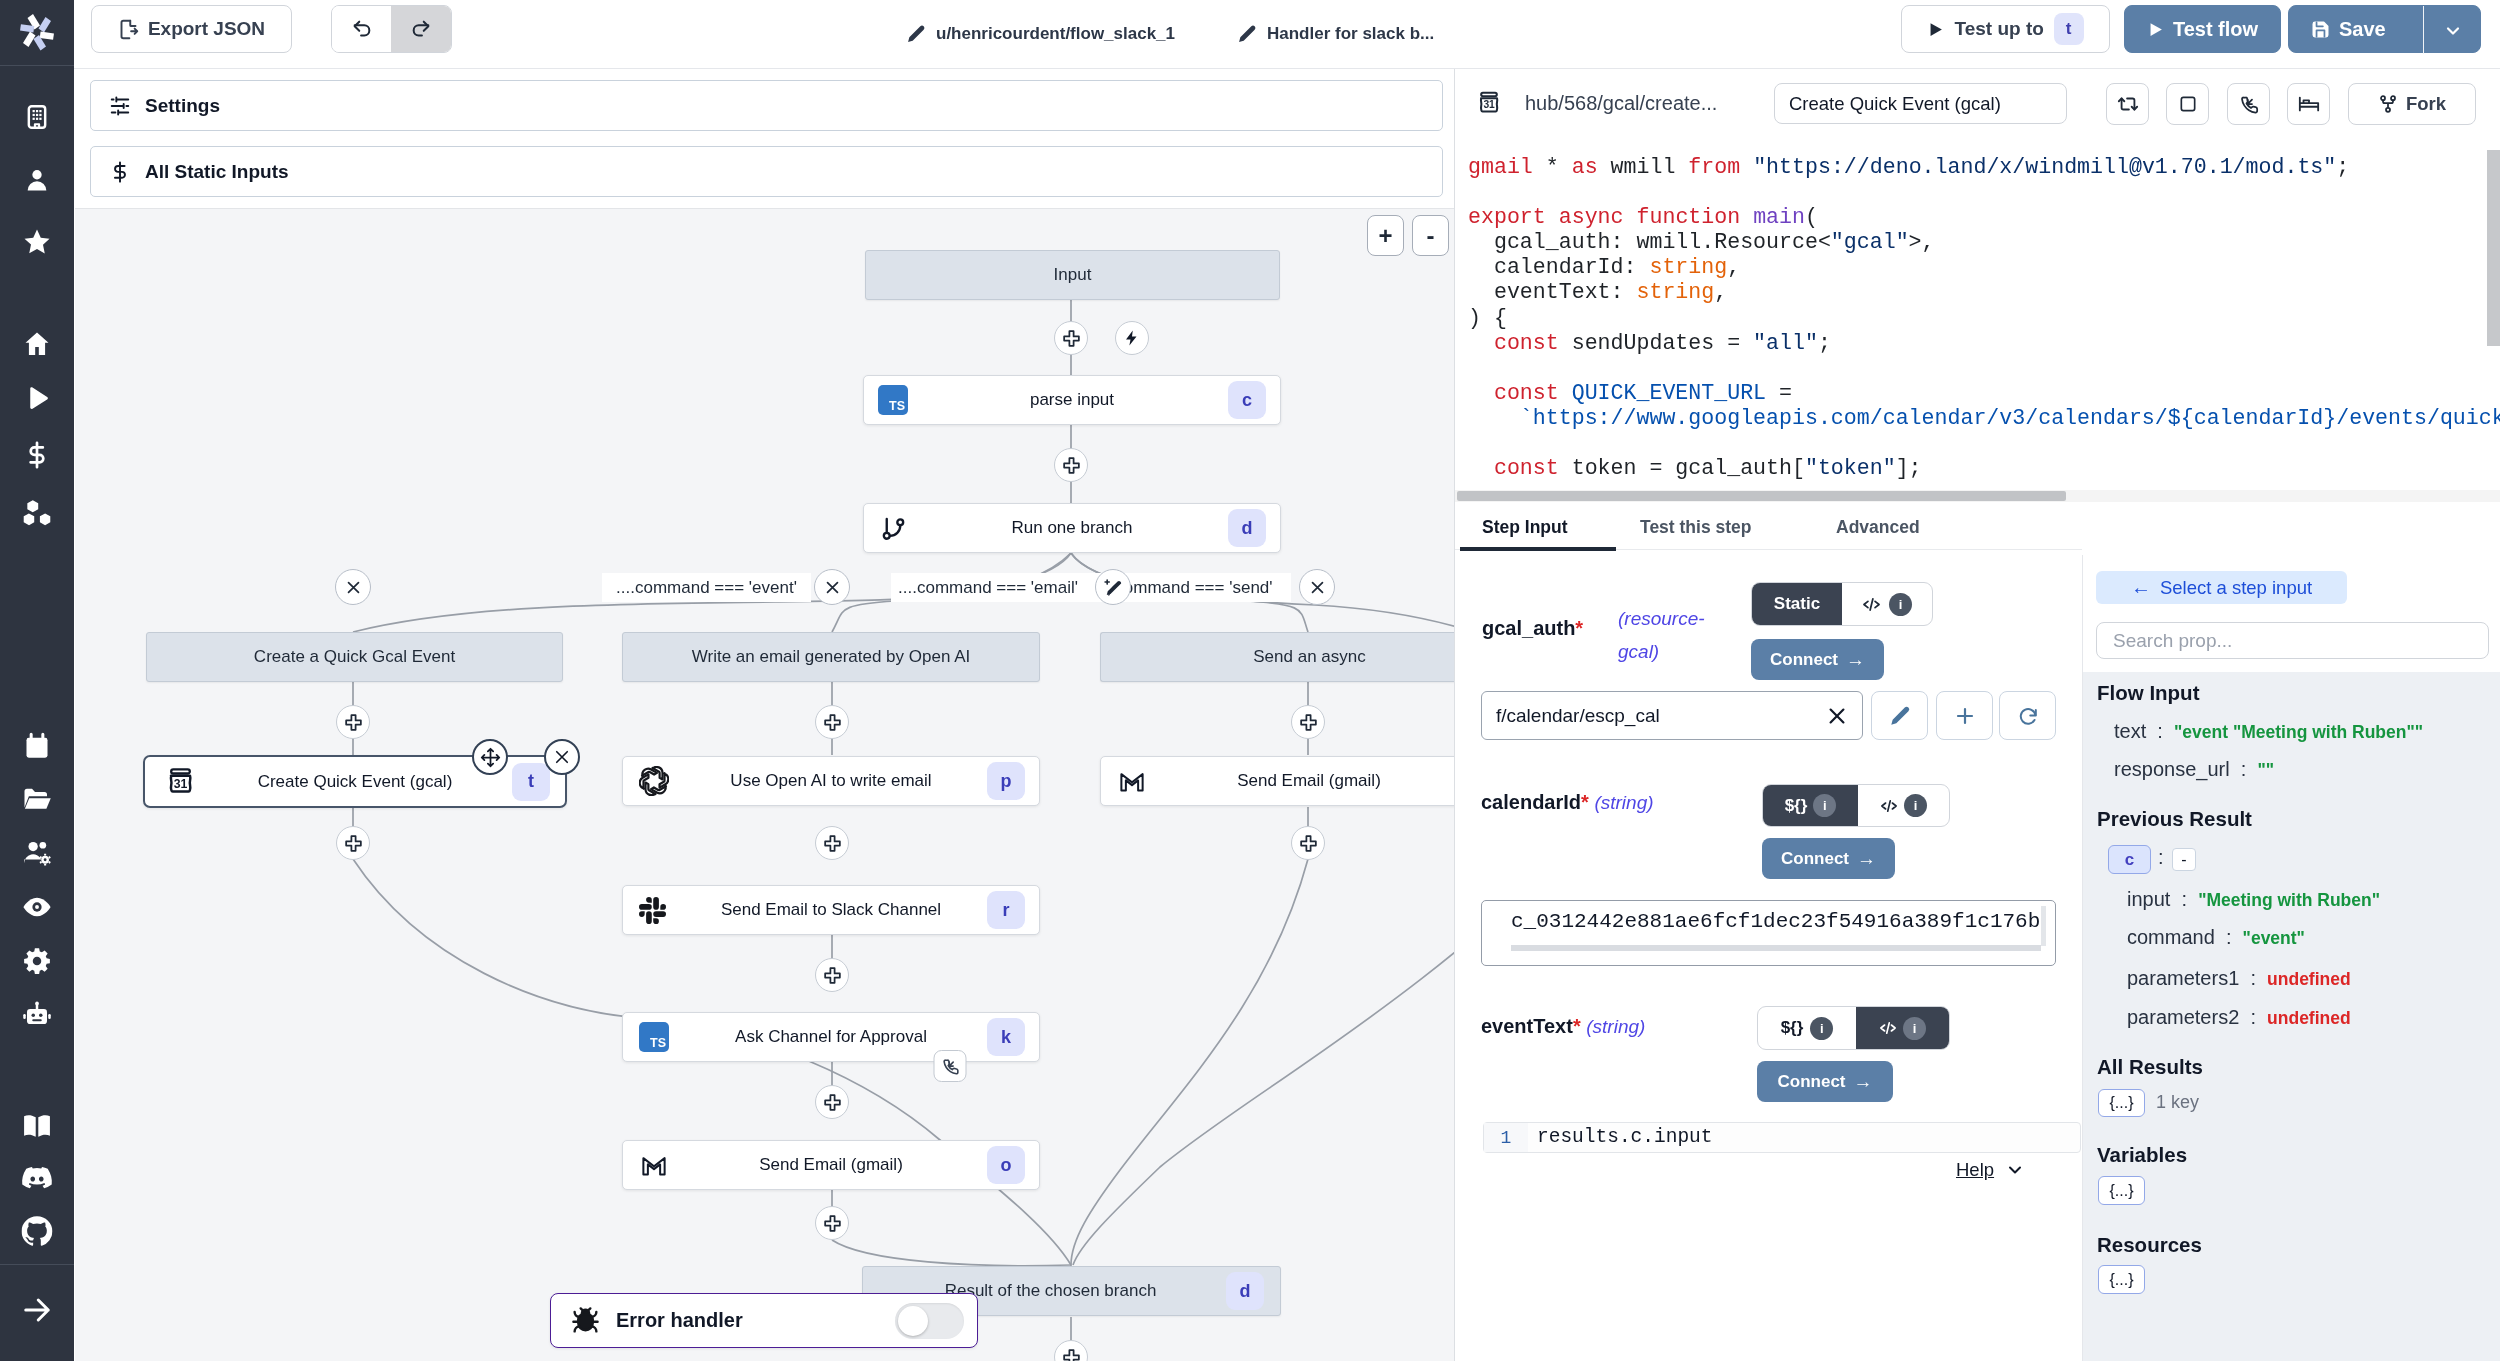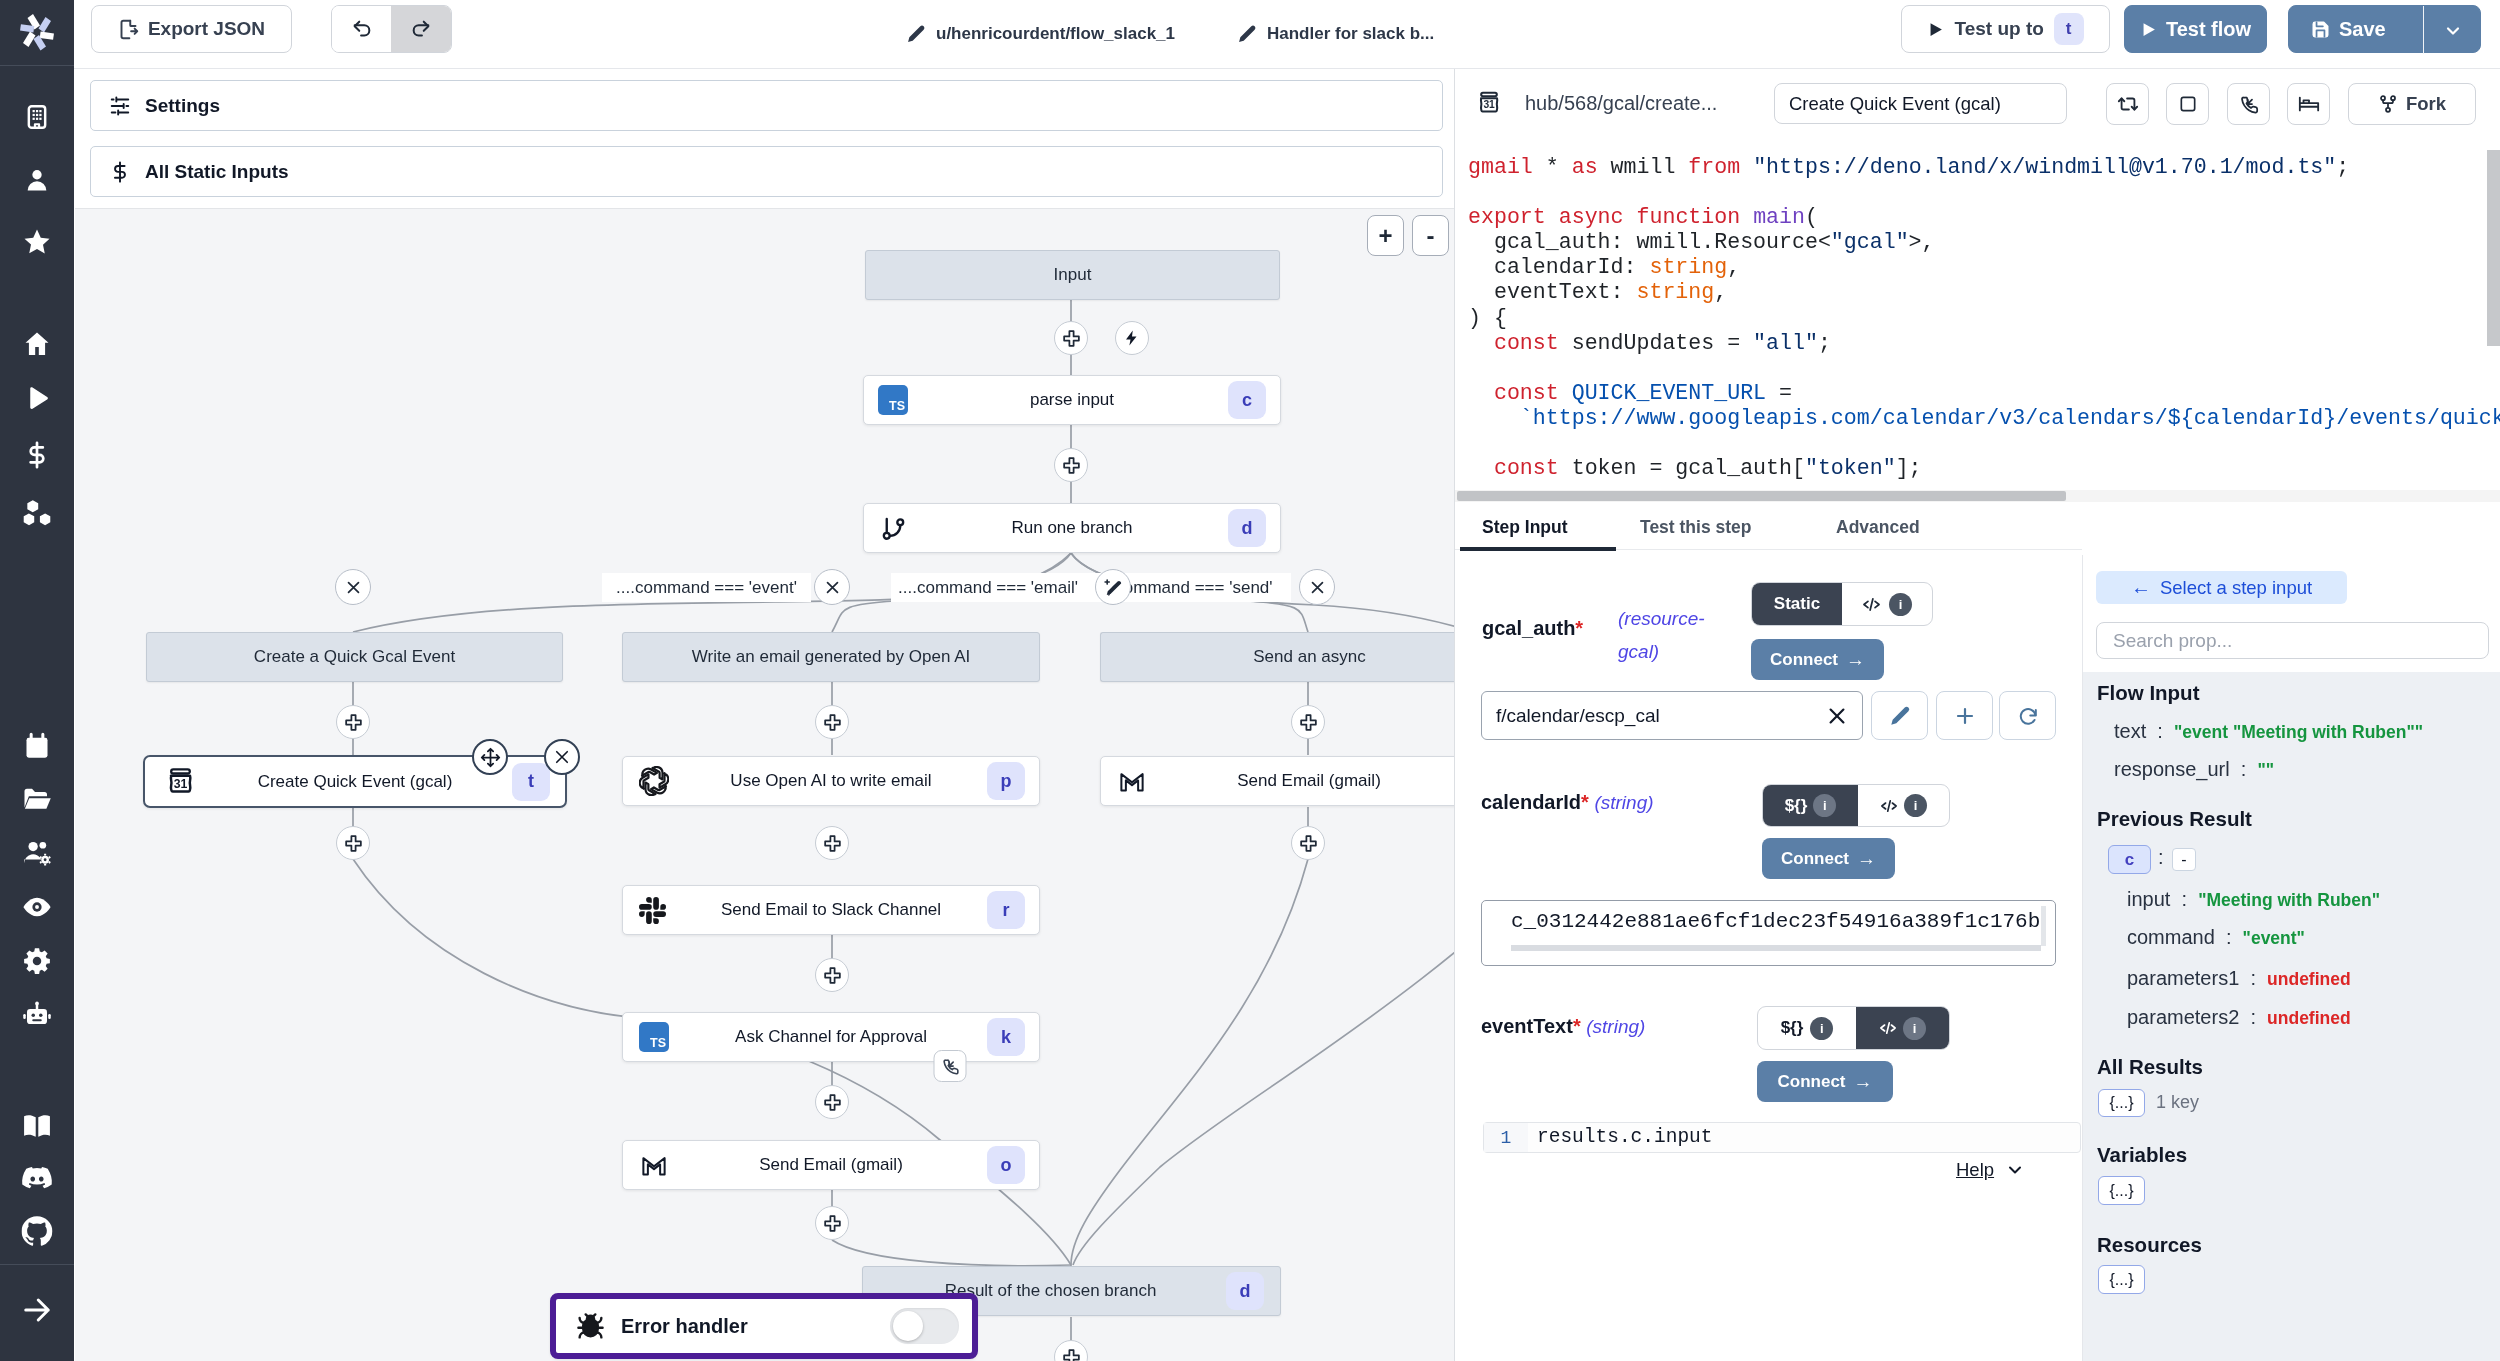--- a/index.html
+++ b/index.html
@@ -213,21 +213,21 @@
   </div>
 
   <div class="btn" style="left:1827px; top:5px; width:209px; height:48px; font-size:19px; gap:10px;">
     <svg width="17" height="17" viewBox="0 0 24 24" fill="#1f2937">
         <path d="M5 3l16 9-16 9z"></path>
       </svg>
     Test up to
     <span class="tbadge">t</span>
   </div>
 
-  <div class="btn btn-blue" style="left:2050px; top:5px; width:143px; height:48px; font-size:20px;">
+  <div class="btn btn-blue" style="left:2050px; top:5px; width:157px; height:48px; font-size:20px;">
     <svg width="17" height="17" viewBox="0 0 24 24" fill="#fff">
         <path d="M5 3l16 9-16 9z"></path>
       </svg>
     Test flow
   </div>
 
   <div class="btn btn-blue" style="left:2214px; top:5px; width:193px; height:48px; font-size:20px; justify-content:flex-start; padding-left:22px;">
     <svg width="19" height="19" viewBox="0 0 24 24" fill="none" stroke="#fff" stroke-width="2.2" stroke-linecap="round" stroke-linejoin="round">
         <path d="M19 21H5a2 2 0 0 1-2-2V5a2 2 0 0 1 2-2h11l5 5v11a2 2 0 0 1-2 2z" fill="#fff"></path>
         <path d="M17 21v-8H7v8M7 3v5h8" stroke="#5b7fa7"></path>
@@ -458,21 +458,21 @@
       <svg width="21" height="21" viewBox="0 0 24 24" fill="#fff" stroke="#1f2937" stroke-width="2" stroke-linejoin="round">
         <path d="M9.6 3.6h4.8v6h6v4.8h-6v6H9.6v-6h-6V9.6h6z"></path>
       </svg>
     </div>
 
   <div class="gnode" style="left:787px; top:1197px; width:419px; justify-content:center;">
     <span style="position:relative; left:-21px;">Result of the chosen branch</span>
     <div class="nbadge" style="right:16px;">d</div>
   </div>
 
-  <div style="position:absolute; left:475px; top:1224px; width:428px; height:66px; background:#fff; border:6px solid #4c1d95; border-radius:8px; z-index:6; display:flex; align-items:center; box-shadow:0 1px 3px rgba(0,0,0,.08);">
+  <div style="position:absolute; left:475px; top:1224px; width:428px; height:55px; background:#fff; border:1px solid #4c1d95; border-radius:8px; z-index:6; display:flex; align-items:center; box-shadow:0 1px 3px rgba(0,0,0,.08);">
     <svg style="margin-left:20px;" width="29" height="29" viewBox="0 0 24 24" fill="none" stroke="#16181d" stroke-width="2" stroke-linecap="round">
       <path d="m8 2 1.88 1.88M14.12 3.88 16 2"></path>
       <path d="M9 7.13v-1a3 3 0 1 1 6 0v1z" fill="#16181d"></path>
       <path d="M12 20c-3.3 0-6-2.7-6-6v-3a4 4 0 0 1 4-4h4a4 4 0 0 1 4 4v3c0 3.3-2.7 6-6 6z" fill="#16181d"></path>
       <path d="M6.53 9C4.6 8.8 3 7.1 3 5M6 13H2M3 21c0-2.1 1.7-3.8 3.8-4M20.97 5c0 2.1-1.6 3.8-3.5 4M22 13h-4M17.2 17c2.1.2 3.8 1.9 3.8 4"></path>
     </svg>
     <div style="margin-left:16px; font-size:20px; font-weight:bold; color:#111827;">Error handler</div>
     <div style="position:absolute; right:13px; width:69px; height:36px; background:#e8eaed; border-radius:18px; box-shadow:inset 0 1px 2px rgba(0,0,0,.08);">
       <div style="position:absolute; left:3px; top:3px; width:30px; height:30px; background:#fff; border-radius:50%; box-shadow:0 1px 3px rgba(0,0,0,.25);"></div>
     </div>

